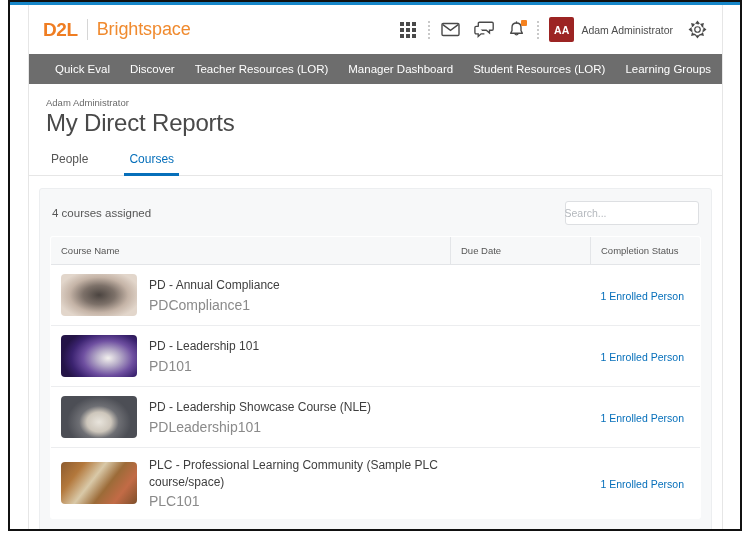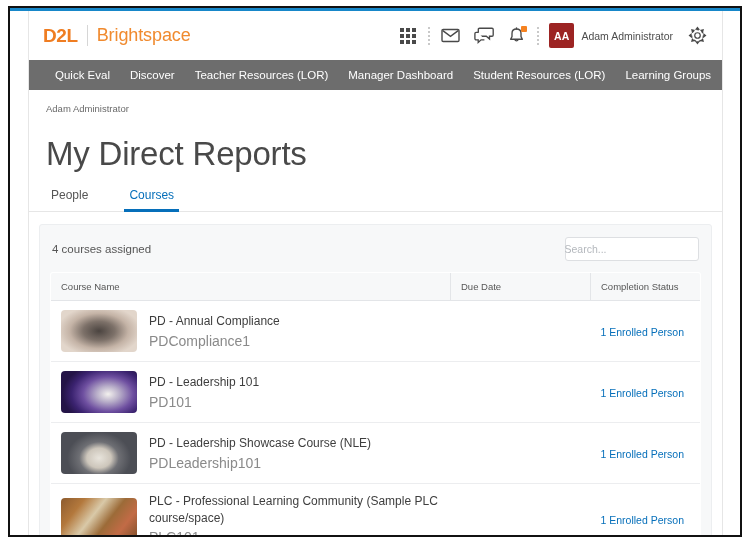--- a/index.html
+++ b/index.html
@@ -8,21 +8,21 @@
     width: 750px;
     height: 543px;
     overflow: hidden;
     background: #ffffff;
     font-family: "Liberation Sans", sans-serif;
   }
 
   
   .frame {
     position: absolute;
-    left: 8px;  top: 6px;
+    left: 8px;  top: 0;
     width: 734px; height: 531px;
     border: 2px solid #111111;
     background: #ffffff;
     overflow: hidden;
   }
   .frame-topline {
     position: absolute;
     left: 0; top: 0;
     width: 100%; height: 3px;
     background: #1787c9;
@@ -155,25 +155,25 @@
     background: #ffffff;
     height: calc(100% - 79px);
     overflow: hidden;
   }
   .breadcrumb {
     font-size: 9.5px;
     color: #6a6a6a;
     padding-left: 17px;
   }
   .page-title {
-    font-size: 33px;
+    font-size: 24px;
     color: #494949;
     font-weight: normal;
     padding-left: 17px;
-    margin-top: 21px;
+    margin-top: 1px;
     letter-spacing: -0.2px;
   }
 
   .tabs {
     display: flex;
     gap: 3px;
     padding-left: 17px;
     margin-top: 15px;
     border-bottom: 1px solid #e6e6e6;
   }

